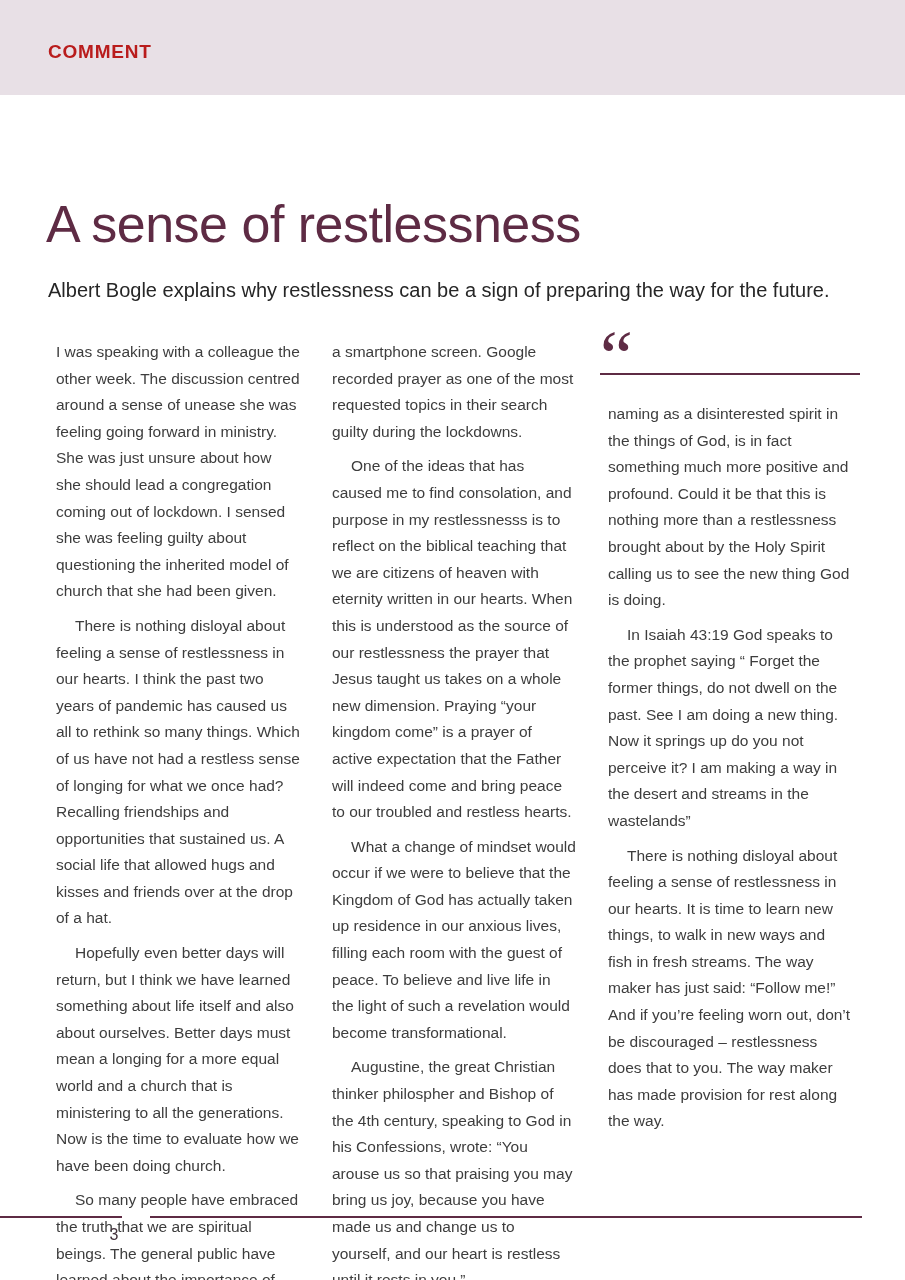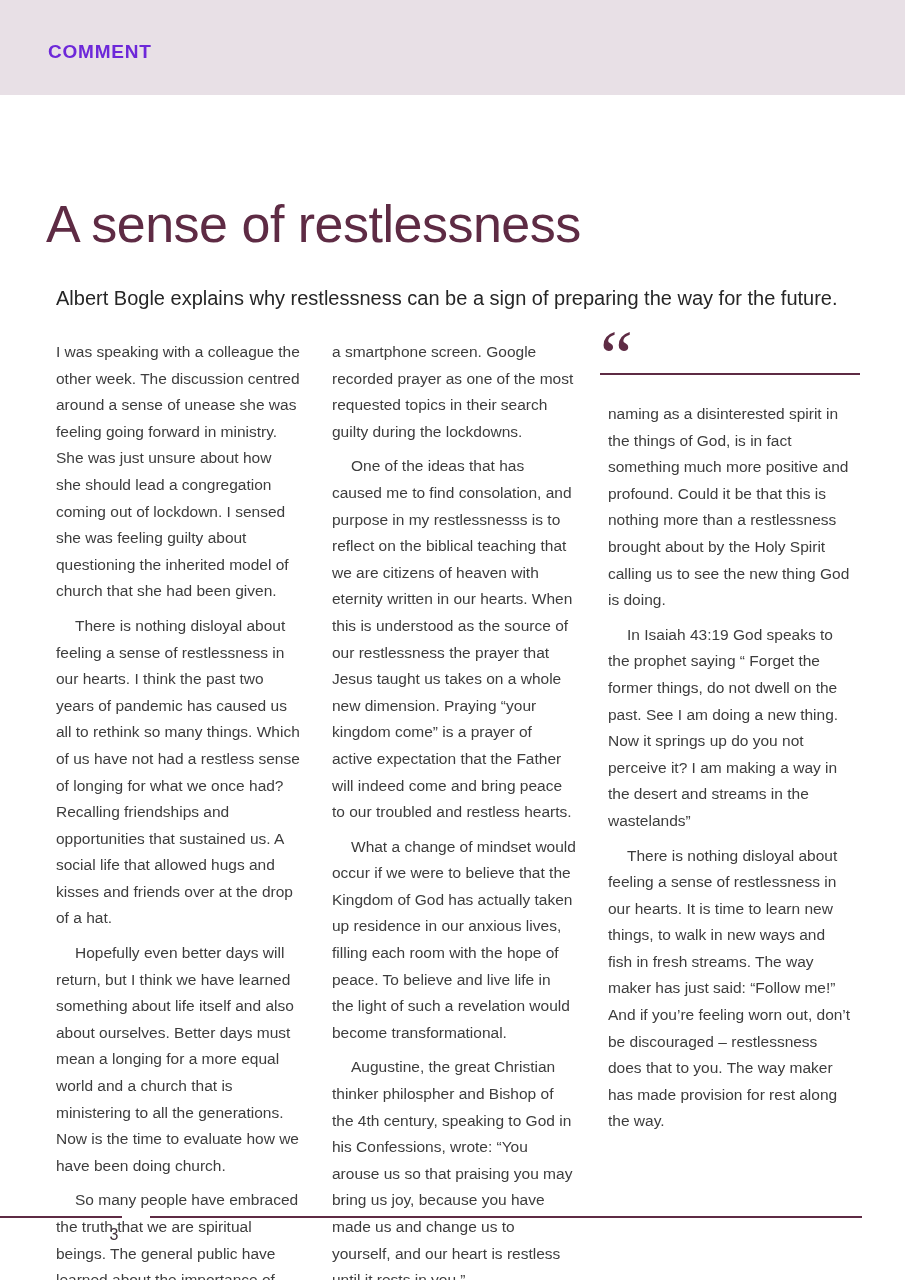--- a/index.html
+++ b/index.html
@@ -12,32 +12,32 @@
   }
   .band {
     position: absolute; top: 0; left: 0;
     width: 905px; height: 95px;
     background: #e8e0e6;
   }
   .section-label {
     position: absolute; left: 48px; top: 41px;
     font-size: 19px; font-weight: 700;
     letter-spacing: 0.8px;
-    color: #6d28d9;
+    color: #b91c1c;
   }
   .article-title {
     position: absolute; left: 46px; top: 194px;
     margin: 0;
     font-size: 52px; font-weight: 300;
     letter-spacing: -0.5px;
     color: #5e2b44;
   }
   .standfirst {
     position: absolute; left: 48px; top: 279px;
-    margin: 8px;
+    margin: 0;
     font-size: 20px; font-weight: 300;
     color: #262626;
   }
   .columns {
     position: absolute; left: 48px; top: 331px;
     width: 812px;
     display: flex; gap: 16px;
   }
   .col { flex: 0 0 260px; width: 260px; }
   .col p {
@@ -100,21 +100,21 @@
       <p>I was speaking with a colleague the other week. The discussion centred around a sense of unease she was feeling going forward in ministry. She was just unsure about how she should lead a congregation coming out of lockdown. I sensed she was feeling guilty about questioning the inherited model of church that she had been given.</p>
       <p>There is nothing disloyal about feeling a sense of restlessness in our hearts. I think the past two years of pandemic has caused us all to rethink so many things. Which of us have not had a restless sense of longing for what we once had? Recalling friendships and opportunities that sustained us. A social life that allowed hugs and kisses and friends over at the drop of a hat.</p>
       <p>Hopefully even better days will return, but I think we have learned something about life itself and also about ourselves. Better days must mean a longing for a more equal world and a church that is ministering to all the generations. Now is the time to evaluate how we have been doing church.</p>
       <p>So many people have embraced the truth that we are spiritual beings. The general public have learned about the importance of mental health, and each of us at some point has been forced to face up to our own inner loneliness. In doing so discovering a new empathy for those who struggle in a world full of disadvantage and anxiety.</p>
 
     </div>
 
     <div class="col">
       <p>a smartphone screen. Google recorded prayer as one of the most requested topics in their search guilty during the lockdowns.</p>
       <p>One of the ideas that has caused me to find consolation, and purpose in my restlessnesss is to reflect on the biblical teaching that we are citizens of heaven with eternity written in our hearts. When this is understood as the source of our restlessness the prayer that Jesus taught us takes on a whole new dimension. Praying “your kingdom come” is a prayer of active expectation that the Father will indeed come and bring peace to our troubled and restless hearts.</p>
-      <p>What a change of mindset would occur if we were to believe that the Kingdom of God has actually taken up residence in our anxious lives, filling each room with the hope of peace. To believe and live life in the light of such a revelation would become transformational.</p>
+      <p>What a change of mindset would occur if we were to believe that the Kingdom of God has actually taken up residence in our anxious lives, filling each room with the guest of peace. To believe and live life in the light of such a revelation would become transformational.</p>
       <p>Augustine, the great Christian thinker philospher and Bishop of the 4th century, speaking to God in his Confessions, wrote: “You arouse us so that praising you may bring us joy, because you have made us and change us to yourself, and our heart is restless until it rests in you.”</p>
       <p>In other words our restlessness is all about preparing and making room in our lives for the Kingdom of God to come and abide with us. When such a house guest takes up residence joy becomes the antidote to loneliness. Restlessness becomes the leaver that turns our hearts to prayer and praise and expectation.</p>
 
     </div>
 
     <div class="col">
       <div class="pullquote">
         <span class="pq-icon">“</span>
         <div class="pq-rule"></div>
       </div>

